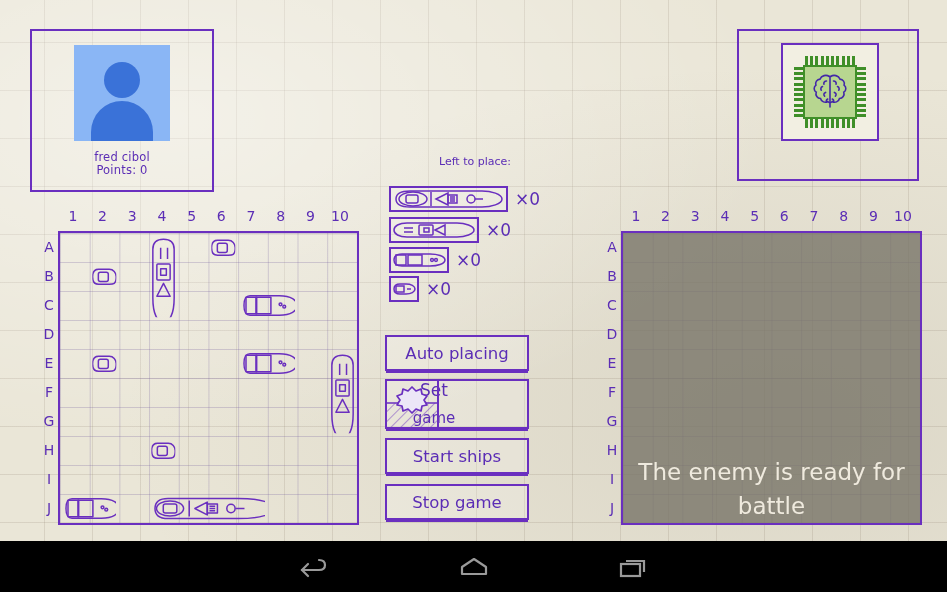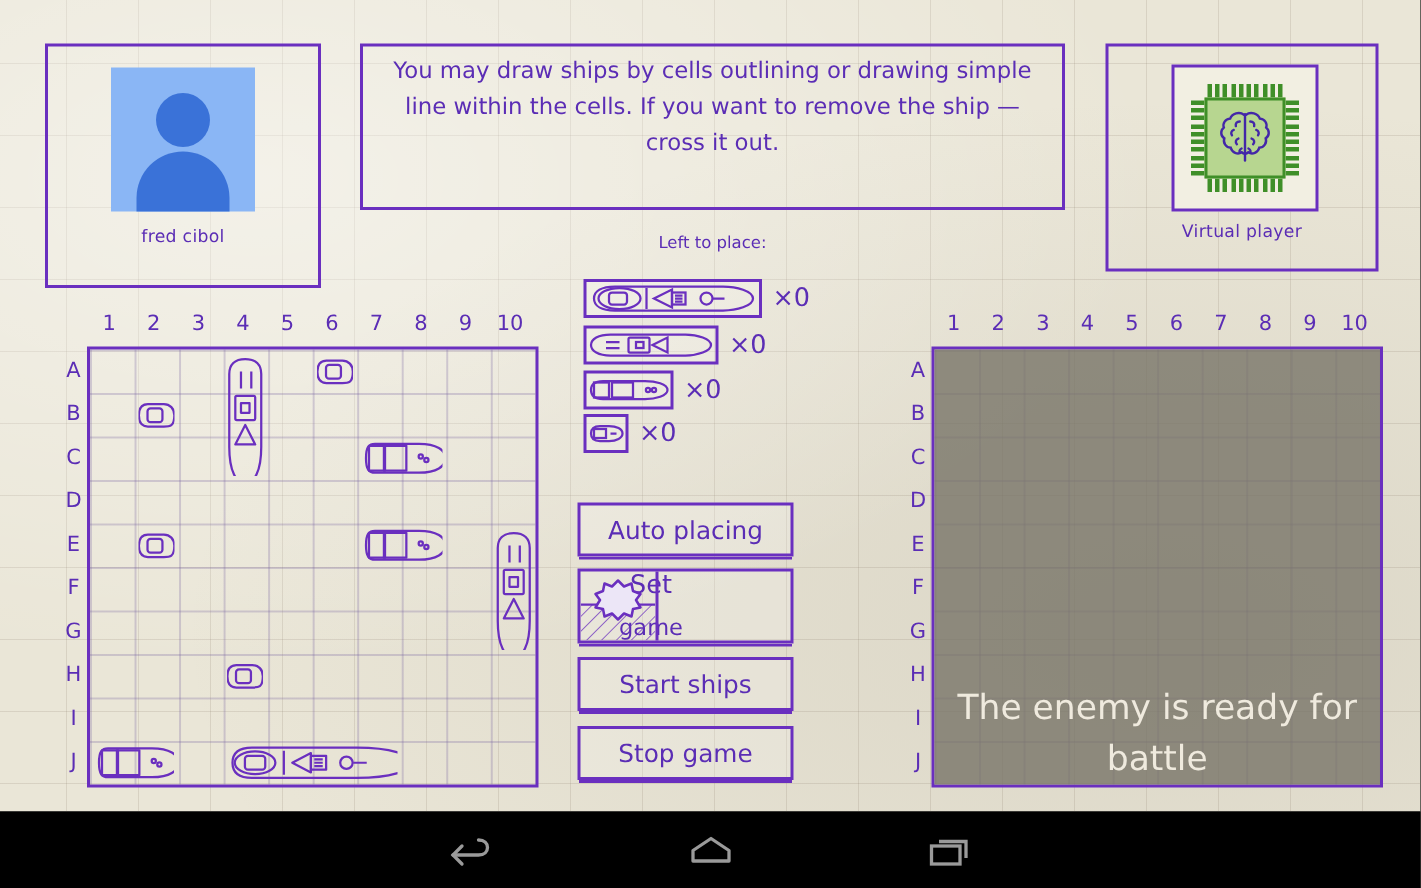--- a/index.html
+++ b/index.html
@@ -131,25 +131,23 @@
 
 <div id="app">
   <div id="paper"></div>
 
   <div class="box" id="player-card">
     <div id="player-avatar">
       <div class="head"></div>
         <div class="body"></div>
     </div>
     <div class="card-name" id="player-name">fred cibol</div>
-  </div>
-
-  <div class="box" id="instructions">
-    <div id="instructions-text">You may draw ships by cells outlining or drawing simple line within the cells. If you want to remove the ship — cross it out.</div>
-  </div>
+    <div class="card-name" id="player-points">Points: 0</div>
+  </div>
+
 
   <div class="box" id="enemy-card">
     <div id="enemy-avatar">
       <div class="chip-wrap">
         <div class="pins top">
             <i></i>
             <i></i>
             <i></i>
             <i></i>
             <i></i>
@@ -200,21 +198,20 @@
           <g fill="none" stroke="#4327a8" stroke-width="1.6" stroke-linecap="round">
             <path d="M19.3 4.5c-3 -2.2 -8 -1 -9.2 2.6 -3.2 .2 -5.2 3.2 -4.2 6 -2.4 1.8 -2.3 5.6 .3 7.1 -1 3 1.1 6.2 4.3 6.3 .8 3.2 4.6 4.8 7.3 3 .6 .5 1.2 .8 1.5 .9"></path>
             <path d="M20.7 4.5c3 -2.2 8 -1 9.2 2.6 3.2 .2 5.2 3.2 4.2 6 2.4 1.8 2.3 5.6 -.3 7.1 1 3 -1.1 6.2 -4.3 6.3 -.8 3.2 -4.6 4.8 -7.3 3 -.6 .5 -1.2 .8 -1.5 .9"></path>
             <path d="M20 4.2V35"></path>
             <path d="M16.5 9c-2 0-3 1.4-2.6 3.1M12.5 14.6c-1.7 .6-2.1 2.4-1.2 3.6M15.6 20.4c-1.8 .5-2.3 2.6-1 3.8M17.7 27c-1.4 .6-1.7 2-1 2.9"></path>
             <path d="M23.5 9c2 0 3 1.4 2.6 3.1M27.5 14.6c1.7 .6 2.1 2.4 1.2 3.6M24.4 20.4c1.8 .5 2.3 2.6 1 3.8M22.3 27c1.4 .6 1.7 2 1 2.9"></path>
           </g>
         </svg>
       </div>
     </div>
-    <div class="card-name" id="enemy-name">Virtual player</div>
   </div>
 
   <div id="left-title">Left to place:</div>
 
   <div class="fleet-row" style="left:389px;top:186px;">
     <div class="ship-box" style="width:119px;">
       <svg width="112" height="20" viewBox="0 0 112 20">
         <g fill="none" stroke="#6a2fbf" stroke-width="1.5">
           <path d="M3 10c0-5 5-8 14-8h72c9 0 20 3 20 8s-11 8-20 8H17C8 18 3 15 3 10z"></path>
           <ellipse cx="20" cy="10" rx="14" ry="7"></ellipse>

